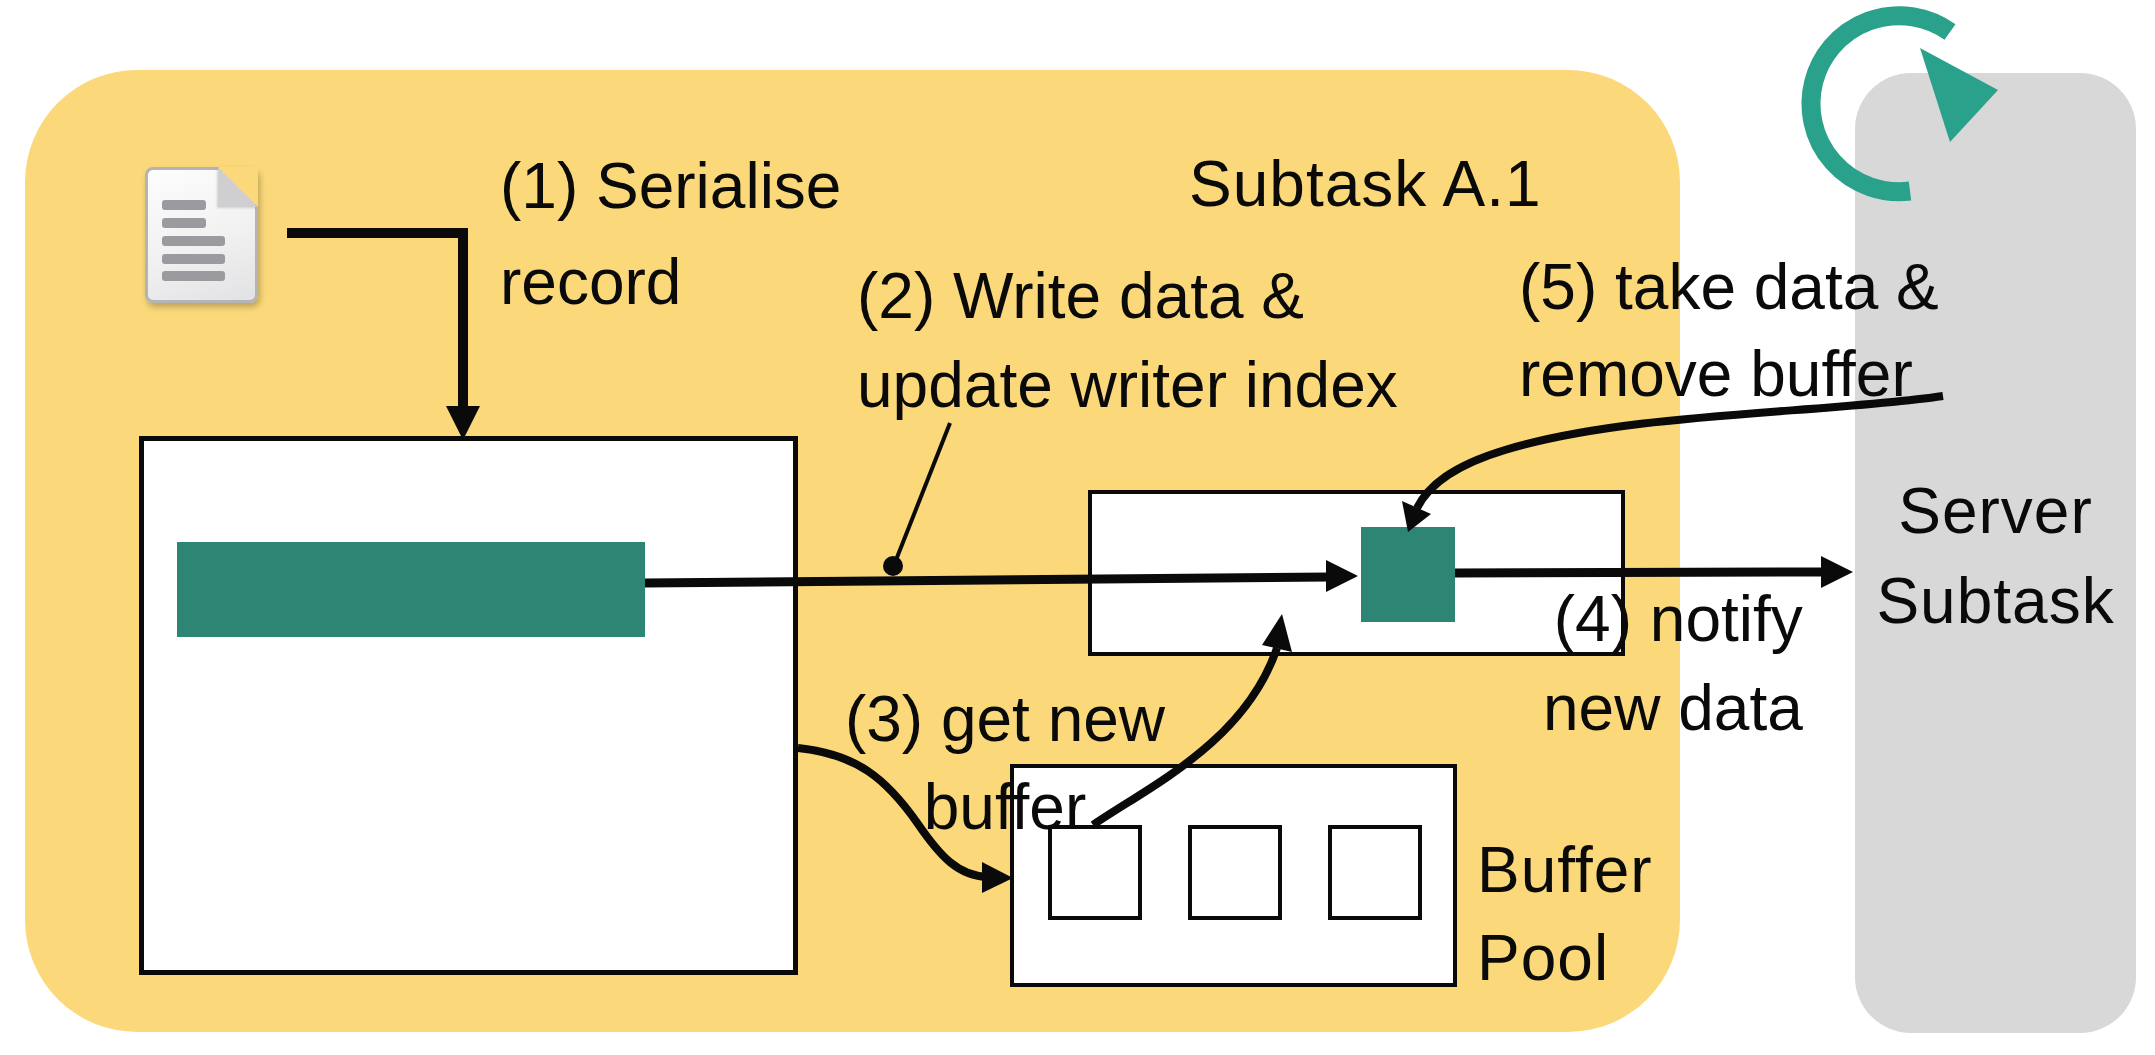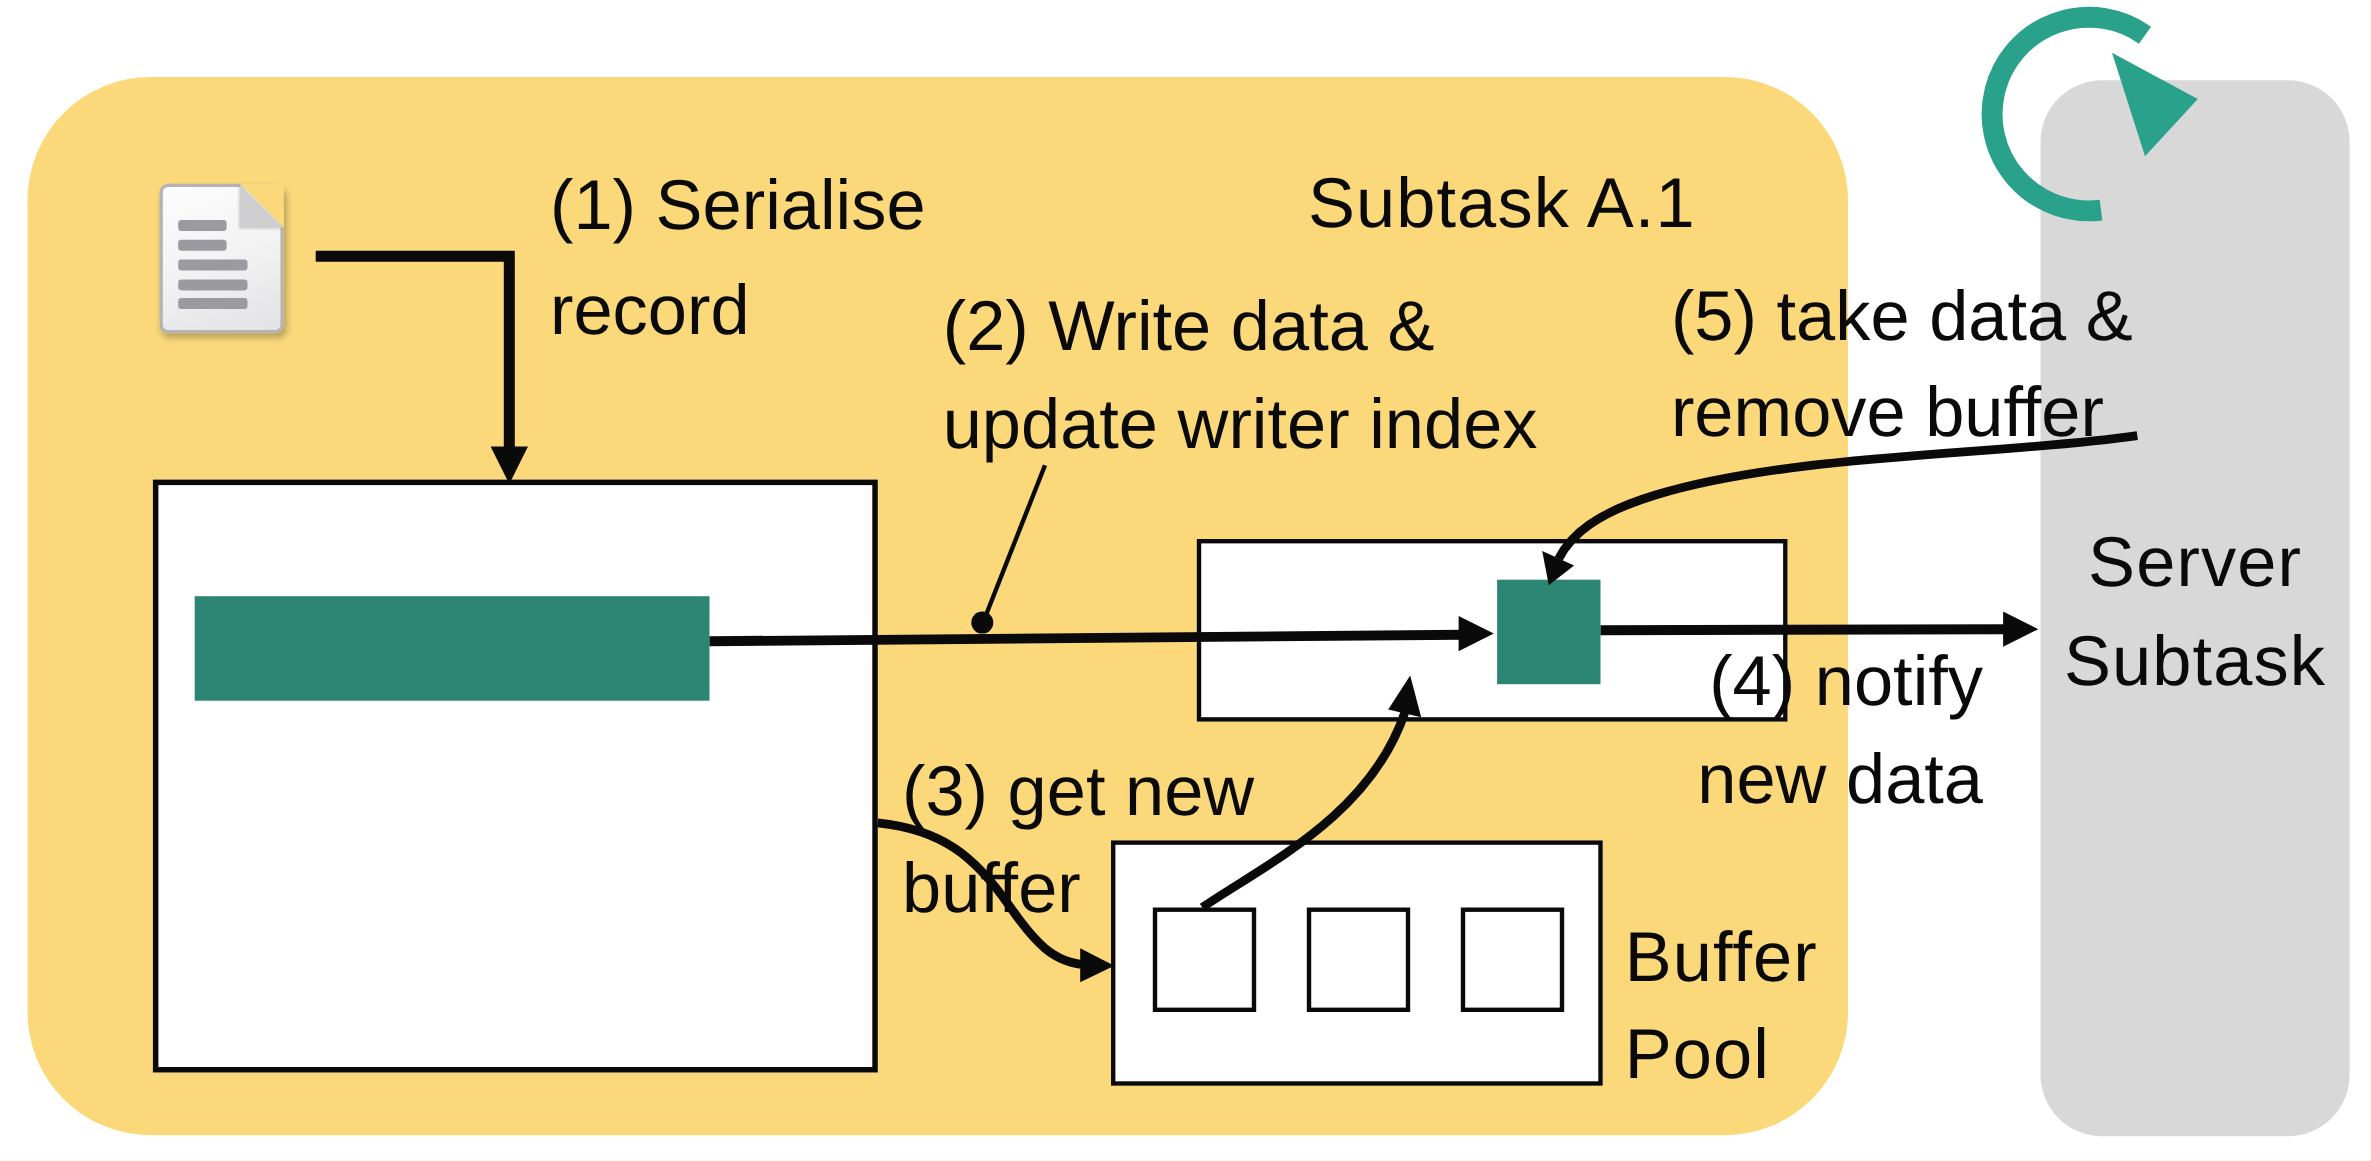--- a/index.html
+++ b/index.html
@@ -24,21 +24,21 @@
   .teal-bar{left:177px;top:542px;width:468px;height:95px;background:#2D8574;}
   .teal-square{left:1361px;top:527px;width:94px;height:95px;background:#2D8574;}
   .lbl{position:absolute;font-size:64px;line-height:90px;white-space:nowrap;}
   .title-light{letter-spacing:1px;}
   .subtask-title{left:1189px;top:134px;font-size:64px;line-height:100px;}
   .rw-title{left:157px;top:440px;}
   .pool-label{left:1477px;top:826px;line-height:88px;}
   .netty-label{left:1855px;top:466px;width:281px;text-align:center;}
   .step1{left:500px;top:138px;line-height:96px;}
   .step2{left:857px;top:252px;line-height:89px;}
-  .step3{left:820px;top:675px;width:370px;text-align:left;line-height:88px;}
+  .step3{left:820px;top:675px;width:370px;text-align:center;line-height:88px;}
   .step4{left:1543px;top:575px;line-height:89px;text-align:right;}
   .step5{left:1519px;top:244px;line-height:87px;}
   
   .doc{
     left:145px;top:167px;width:113px;height:136px;border-radius:8px;
     background:linear-gradient(160deg,#fdfdfd 0%,#f1f1f2 55%,#e2e2e4 100%);
     border:3px solid #b4b4b6;box-sizing:border-box;
     box-shadow:2px 4px 6px rgba(0,0,0,0.25);
   }
   .doc-fold-cut{

